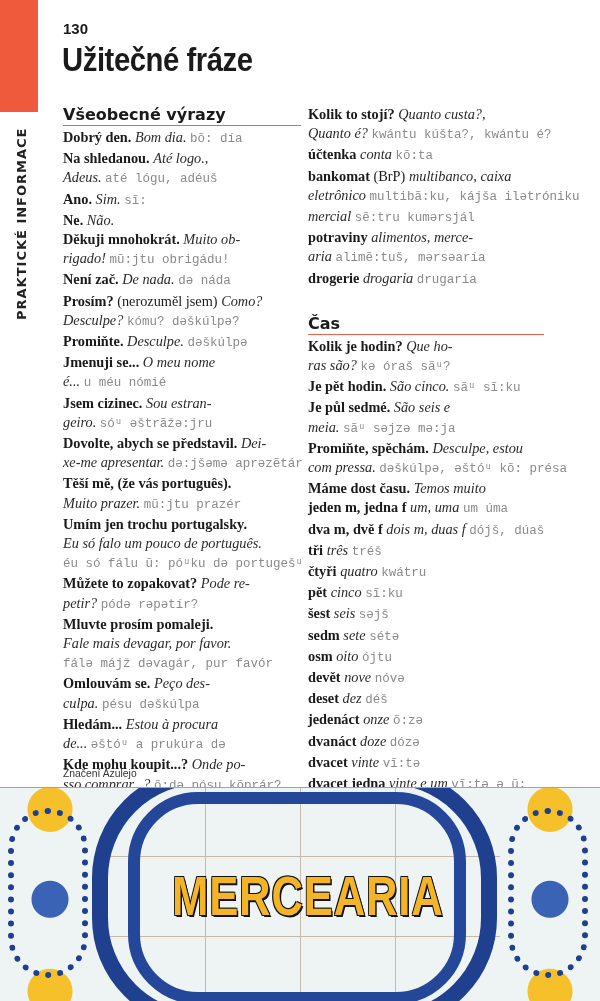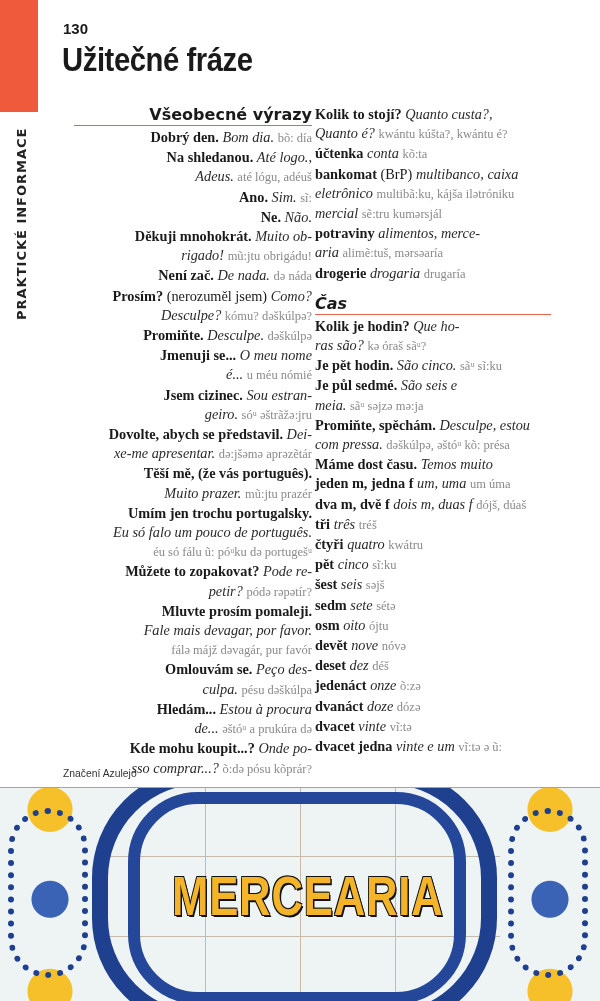--- a/index.html
+++ b/index.html
@@ -2,28 +2,28 @@
 <html><head>
 <meta charset="utf-8">
 <style>
   html, body { margin:0; padding:0; }
   body { width:600px; height:1001px; background:#ffffff; position:relative; overflow:hidden; font-family:"Liberation Serif", serif; color:#1a1a1a; }
   .red-bar { position:absolute; left:0; top:0; width:38px; height:112px; background:#f05a3c; }
   .side-label { position:absolute; left:14px; top:320px; transform-origin:left top; transform:rotate(-90deg); font-family:"DejaVu Sans", sans-serif; font-weight:bold; font-size:13px; letter-spacing:1px; color:#222; white-space:nowrap; }
   .page-num { position:absolute; left:63px; top:20px; font-family:"Liberation Sans", sans-serif; font-weight:bold; font-size:15px; color:#1a1a1a;text-align:center; }
   .page-title { position:absolute; left:62px; top:40px; font-family:"Liberation Sans", sans-serif; font-weight:bold; font-size:34px; letter-spacing:-0.5px; color:#1a1a1a; transform:scaleX(0.86); transform-origin:left top; }
   .col { position:absolute; top:105px; }
-  .col.left { left:74px; width:238px;text-align:right; }
-  .col.right { left:315px; width:236px; }
+  .col.left { left:63px; width:238px; }
+  .col.right { left:308px; width:236px; }
   .sec-h { font-family:"DejaVu Sans", sans-serif; font-weight:bold; font-size:16px; color:#1a1a1a; border-bottom:1.5px solid #e8644a; padding-bottom:1px; margin-bottom:2px; }
-  .right .sec-h.second { margin-top:10px;font-style:italic; }
+  .right .sec-h.second { margin-top:24px; }
   .line { font-size:14.3px; line-height:19.2px; white-space:nowrap; }
   .line b { font-weight:bold; color:#1a1a1a; }
   .line i { font-style:italic; color:#2a2a2a; }
-  .line .pr { font-family:Liberation Serif, serif; font-size:12.5px; color:#8a8a8a; }
+  .line .pr { font-family:Liberation Mono, monospace; font-size:12.5px; color:#8a8a8a; }
   .caption { position:absolute; left:63px; top:767px; font-family:"Liberation Sans", sans-serif; font-size:11.5px; color:#333; transform:scaleX(0.9); transform-origin:left top; }
   .photo { position:absolute; left:0; top:787px; width:600px; height:214px; background:#eef3f3; overflow:hidden; border-top:1px solid #a3a3a3; }
   .photo .grid-v { position:absolute; top:0; bottom:0; width:1px; background:#c9b9a8; }
   .photo .grid-h { position:absolute; left:0; right:0; height:1px; background:#c9b9a8; }
   .frame-outer { position:absolute; left:92px; top:-20px; width:405px; height:260px; border:16px solid #1f3f8f; border-radius:110px; box-sizing:border-box; }
   .frame-inner { position:absolute; left:128px; top:4px; width:338px; height:212px; border:12px solid #24479a; border-radius:70px; box-sizing:border-box; }
   .orn { position:absolute; top:0; width:100px; height:214px; background:
       radial-gradient(circle at 50% 10%, #f5c02a 0 22px, transparent 23px),
       radial-gradient(circle at 50% 95%, #f5c02a 0 22px, transparent 23px),
       radial-gradient(circle at 50% 52%, #3b63b5 0 18px, transparent 19px),

